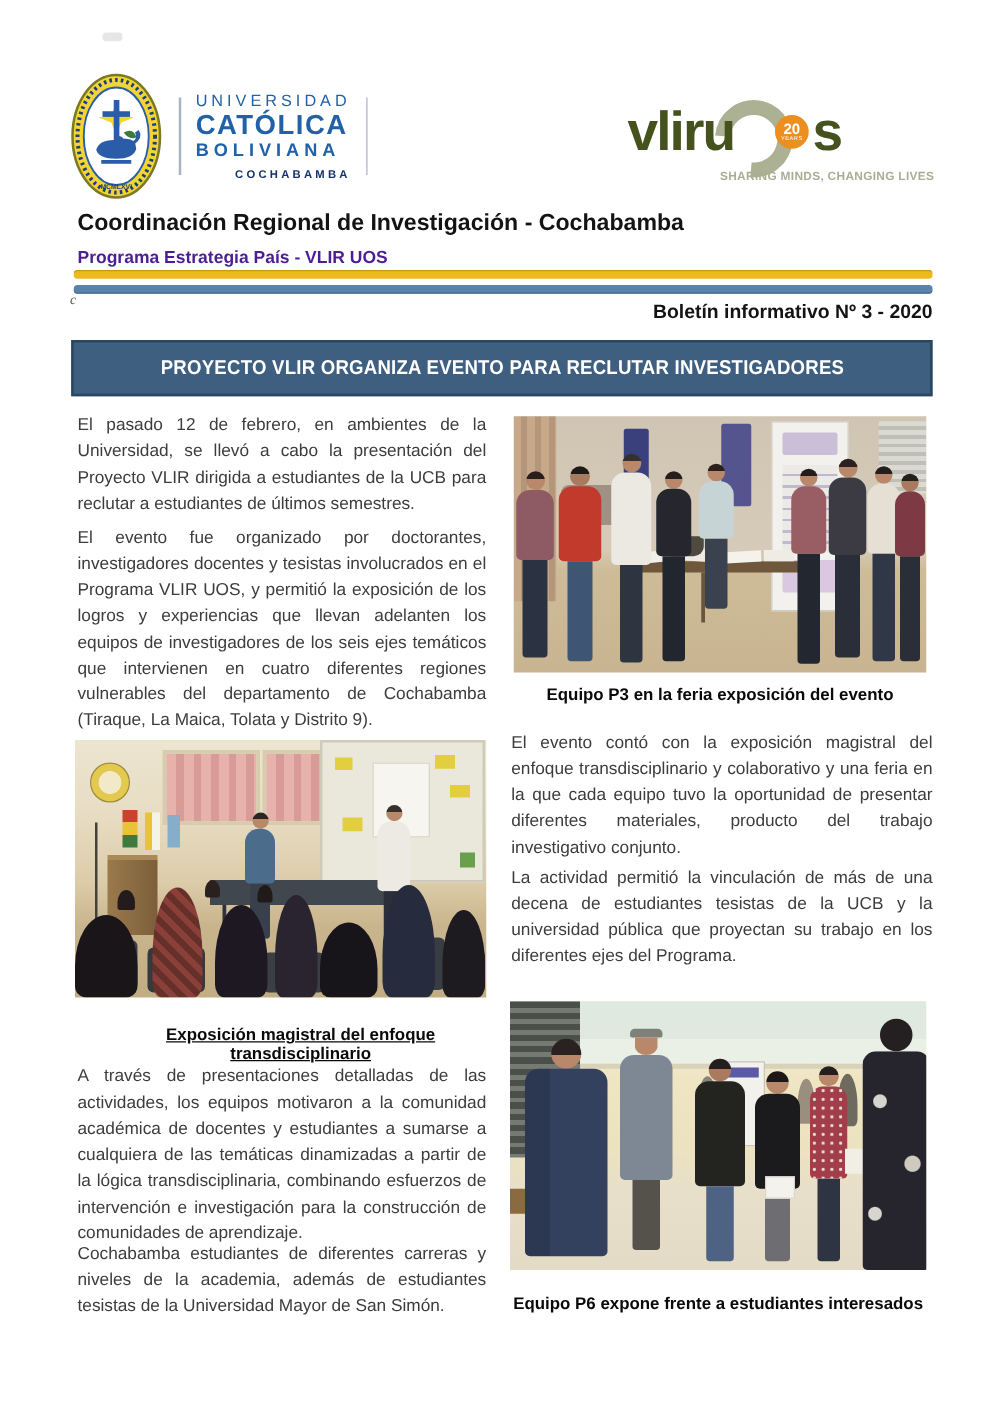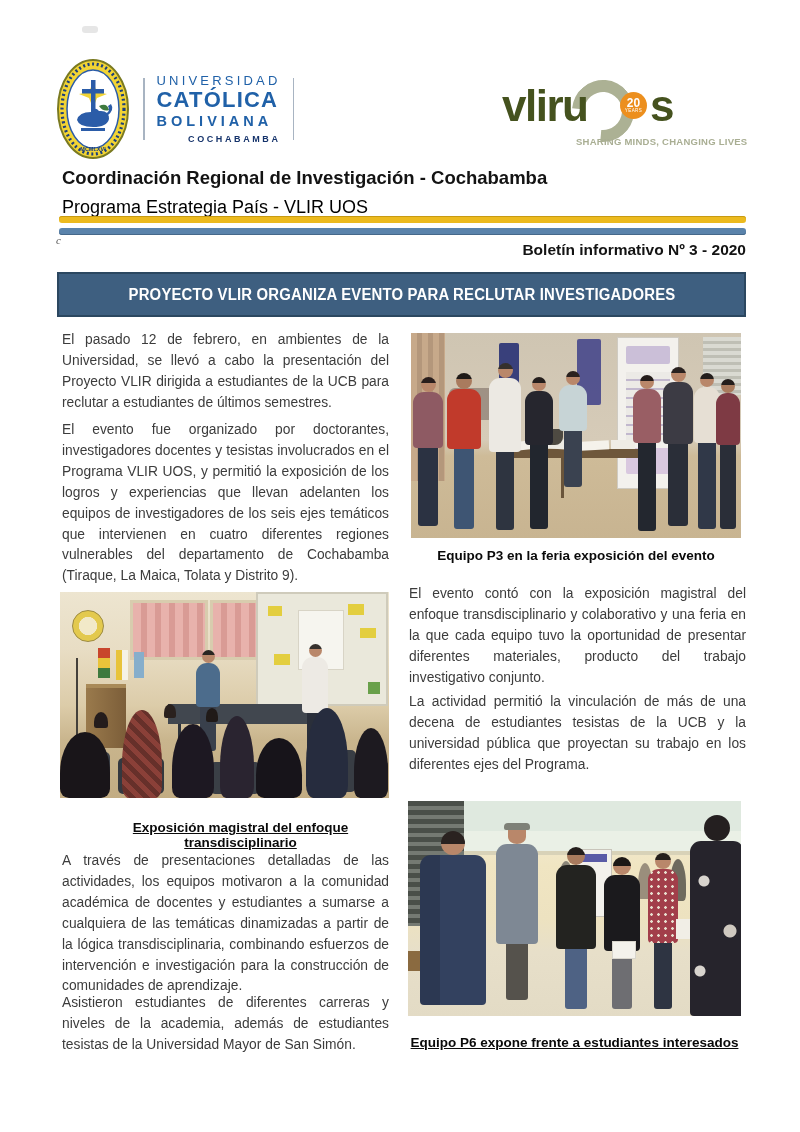--- a/index.html
+++ b/index.html
@@ -24,21 +24,21 @@
          letter-spacing:-1.5px;z-index:2;line-height:1;}
   .vbadge{position:absolute;left:118px;top:4px;width:27px;height:27px;border-radius:50%;background:#EC8F1E;
           color:#fff;z-index:3;display:flex;flex-direction:column;align-items:center;justify-content:center;line-height:1;}
   .vbadge .n{font-size:12px;font-weight:bold;}
   .vbadge .y{font-size:4.5px;letter-spacing:.4px;}
   .vs{position:absolute;left:148px;top:-4px;font-size:44px;font-weight:800;color:#45521E;z-index:2;line-height:1;}
   .vtag{position:absolute;left:74px;top:48px;font-size:9.5px;font-weight:bold;color:#A9AE93;
         letter-spacing:.25px;white-space:nowrap;z-index:3;}
   
   .doc-title{position:absolute;left:62px;top:167px;font-size:18.5px;font-weight:bold;color:#131313;}
-  .doc-subtitle{position:absolute;left:62px;top:197px;font-size:18px;font-weight:normal;color:#000000;}
+  .doc-subtitle{position:absolute;left:62px;top:197px;font-size:14px;font-weight:bold;color:#4c1d95;}
   .bar-y{position:absolute;left:59px;top:216px;width:687px;height:7px;background:#ECBA1E;border-radius:3px;
          box-shadow:0 1px 0 #C79A12 inset;}
   .bar-b{position:absolute;left:59px;top:228px;width:687px;height:7px;background:#5A83AB;border-radius:3px;
          box-shadow:0 -1px 0 #45688A inset;}
   .stray{position:absolute;left:56px;top:234px;font-size:11px;color:#555;font-family:"Liberation Serif",serif;font-style:italic;}
   .bulletin{position:absolute;left:400px;top:241px;width:346px;text-align:right;font-size:15.5px;font-weight:bold;color:#131313;}
   
   .banner{position:absolute;left:57px;top:272px;width:689px;height:45px;background:#3E5F80;border:2px solid #2B4760;
           box-sizing:border-box;display:flex;align-items:center;justify-content:center;}
   .banner span{color:#FFFFFF;font-size:16px;font-weight:bold;letter-spacing:.2px;transform:scaleX(.93);white-space:nowrap;}
@@ -224,21 +224,21 @@
     <div class="aud" style="left:62px;top:118px;width:40px;height:88px;background:repeating-linear-gradient(45deg,#8A4038 0 5px,#66302A 5px 10px);"></div>
     <div class="aud" style="left:112px;top:132px;width:42px;height:74px;background:#1D1822;"></div>
     <div class="aud" style="left:160px;top:124px;width:34px;height:82px;background:#2A2430;"></div>
     <div class="aud" style="left:196px;top:146px;width:46px;height:60px;background:#17141A;"></div>
     <div class="aud" style="left:246px;top:116px;width:42px;height:90px;background:#262C3E;"></div>
     <div class="aud" style="left:294px;top:136px;width:34px;height:70px;background:#1D1A20;"></div>
   </div>
   <div class="cap" style="left:76px;top:820px;width:329px;text-decoration:underline;">Exposición magistral del enfoque transdisciplinario</div>
 
   <div class="para" style="left:62px;top:851px;width:327px;">A través de presentaciones detalladas de las actividades, los equipos motivaron a la comunidad académica de docentes y estudiantes a sumarse a cualquiera de las temáticas dinamizadas a partir de la lógica transdisciplinaria, combinando esfuerzos de intervención e investigación para la construcción de comunidades de aprendizaje.</div>
-  <div class="para" style="left:62px;top:993px;width:327px;">Asistieron estudiantes de diferentes carreras y niveles de la academia, además de estudiantes tesistas de la Universidad Mayor de San Simón.</div>
+  <div class="para" style="left:62px;top:993px;width:327px;">Cochabamba estudiantes de diferentes carreras y niveles de la academia, además de estudiantes tesistas de la Universidad Mayor de San Simón.</div>
 
   <div class="photo" style="left:408px;top:801px;width:333px;height:215px;background:linear-gradient(180deg,#F2EDDD 0%,#F0E5C2 30%,#EDE2C0 55%,#E7DFC9 70%,#E3DBC5 100%);">
     <div class="ab" style="left:56px;top:0;width:277px;height:50px;background:linear-gradient(180deg,#DFE9DF 0 60%,#EAF0E6 60%),repeating-linear-gradient(90deg,transparent 0 34px,#F7F7F2 34px 38px);border-bottom:4px solid #D8D2B8;"></div>
     <div class="ab" style="left:0;top:0;width:56px;height:125px;background:repeating-linear-gradient(180deg,#4A4F49 0 5px,#757A73 5px 9px);"></div>
     <div class="ab" style="left:0;top:150px;width:40px;height:20px;background:#8A6A40;"></div>
     <div class="aud" style="left:150px;top:60px;width:16px;height:40px;background:#8A8578;"></div>
     <div class="aud" style="left:230px;top:62px;width:14px;height:36px;background:#9A8E7C;"></div>
     <div class="aud" style="left:262px;top:58px;width:16px;height:42px;background:#6E6A5E;"></div>
     <div class="ab" style="left:168px;top:48px;width:34px;height:66px;background:#F3F1EC;border:1px solid #C8C4BA;">
       <div class="ab" style="left:4px;top:4px;width:26px;height:8px;background:#5A5AA6;"></div>
@@ -268,15 +268,15 @@
         <div class="hd" style="width:16px;height:16px;background:linear-gradient(180deg,#241E1C 45%,#B9876A 45%);"></div>
         <div class="bd" style="width:30px;height:74px;background:#A23E4A;background-image:radial-gradient(#E8E0D0 1px,transparent 1.6px);background-size:7px 7px;"></div>
         <div class="lg" style="width:18px;height:66px;background:#2E3442;"></div>
       </div>
     <div class="ab" style="left:268px;top:118px;width:16px;height:20px;background:#F1EEE6;"></div>
     <div class="pp" style="left:282px;top:14px;">
         <div class="hd" style="width:26px;height:26px;background:#241F20;"></div>
         <div class="bd" style="width:54px;height:175px;background:#26242C;background-image:radial-gradient(circle at 14px 40px,#D8D4CE 5px,transparent 6px),radial-gradient(circle at 40px 90px,#CFC9C0 6px,transparent 7px),radial-gradient(circle at 10px 130px,#D8D4CE 5px,transparent 6px);"></div>
       </div>
   </div>
-  <div class="cap" style="left:408px;top:1035px;width:333px;text-decoration:underline;">Equipo P6 expone frente a estudiantes interesados</div>
+  <div class="cap" style="left:408px;top:1035px;width:333px;">Equipo P6 expone frente a estudiantes interesados</div>
 
 </div>
 
 </body></html>

